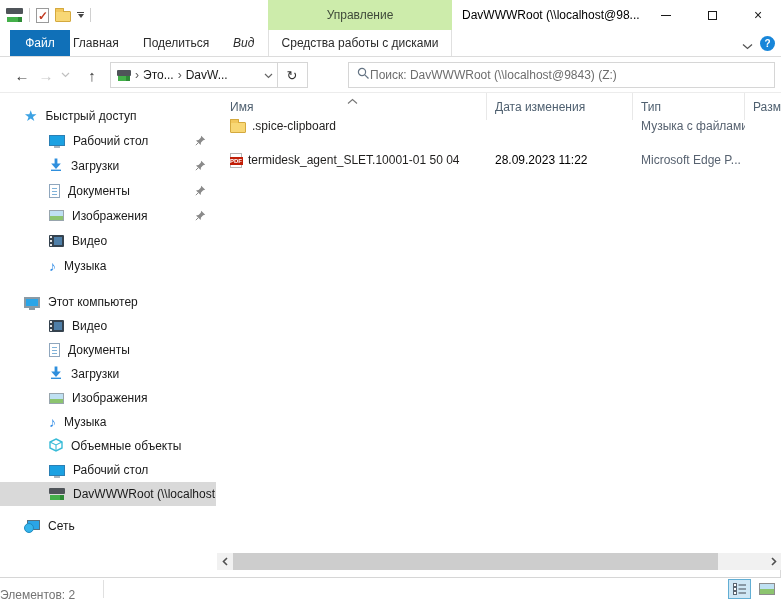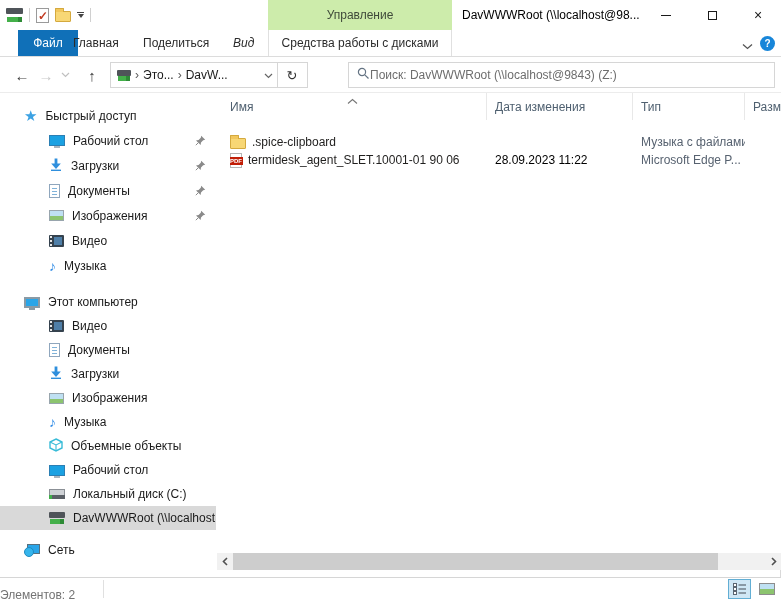--- a/index.html
+++ b/index.html
@@ -18,21 +18,21 @@
   .win-btn { width:46px; height:30px; display:flex; align-items:center; justify-content:center; }
   .min-glyph { width:10px; height:1px; background:#1a1a1a; }
   .max-glyph { width:9px; height:9px; border:1px solid #1a1a1a; }
   .close-glyph { font-size:14px; line-height:1; color:#1a1a1a; }
   .contextual-header {
     position:absolute; left:268px; top:0; width:184px; height:30px; background:#cdecab;
     display:flex; align-items:center; justify-content:center; color:#3f4a3a;
   }
   
   #tabstrip { position:absolute; left:0; top:30px; width:781px; height:27px; background:#fff; border-bottom:1px solid #dcdcdc; }
-  .tab-file { position:absolute; left:18px; top:0; width:60px; height:26px; background:#1070b8; color:#fff; display:flex; align-items:center; justify-content:center;text-align:center; }
+  .tab-file { position:absolute; left:10px; top:0; width:60px; height:26px; background:#1070b8; color:#fff; display:flex; align-items:center; justify-content:center;text-align:center; }
   .tab-label { position:absolute; top:0; height:26px; display:flex; align-items:center; color:#2b2b2b; white-space:nowrap; }
   .tab-home { left:73px; } .tab-share { left:143px; } .tab-view { left:233px;font-style:italic; }
   .tab-contextual { position:absolute; left:268px; top:0; width:184px; height:26px; display:flex; align-items:center; justify-content:center; border-left:1px solid #e0e0e0; border-right:1px solid #e0e0e0; color:#2b2b2b; white-space:nowrap; }
   .ribbon-collapse { position:absolute; right:28px; top:9px; }
   .help-btn { position:absolute; right:6px; top:6px; width:15px; height:15px; border-radius:50%; background:#1886d9; color:#fff; font-size:10px; font-weight:bold; display:flex; align-items:center; justify-content:center; }
   
   #toolbar { position:absolute; left:0; top:57px; width:781px; height:36px; background:#fff; border-bottom:1px solid #ececec; }
   .nav-glyph { position:absolute; top:0; height:36px; display:flex; align-items:center; justify-content:center; font-size:15px; }
   .nav-back { left:10px; width:24px; color:#3b3b3b; }
   .nav-fwd { left:36px; width:20px; color:#c9c9c9; }
@@ -277,24 +277,20 @@
       <span class="ic"><svg width="14" height="14" viewBox="0 0 14 14">
             <path d="M7 1 13 4v6L7 13 1 10V4z" fill="none" stroke="#39bcd8" stroke-width="1.4"></path>
             <path d="M1 4l6 3 6-3M7 7v6" fill="none" stroke="#39bcd8" stroke-width="1.1"></path>
           </svg></span>
       <span class="sb-label">Объемные объекты</span>
     </div>
     <div class="sb-row h24 lvl2">
       <span class="ic ic-desktop"></span>
       <span class="sb-label">Рабочий стол</span>
     </div>
-    <div class="sb-row h24 lvl2">
-      <span class="ic ic-disk"></span>
-      <span class="sb-label">Локальный диск (C:)</span>
-    </div>
     <div class="sb-row h24 lvl2 selected">
       <span class="ic ic-netdrive"></span>
       <span class="sb-label">DavWWWRoot (\\localhost@9</span>
     </div>
     <div class="sb-gap8"></div>
     <div class="sb-row h24 lvl1">
       <span class="ic ic-network"></span>
       <span class="sb-label">Сеть</span>
     </div>
   </div>
@@ -303,35 +299,35 @@
     <div class="sort-chevron">
       <svg width="11" height="7" viewBox="0 0 11 7">
           <polyline points="1,5.5 5.5,1.5 10,5.5" fill="none" stroke="#777" stroke-width="1.1"></polyline>
         </svg>
     </div>
     <div class="col-hdr col-name hdr-sep">Имя</div>
     <div class="col-hdr col-type hdr-sep">Тип</div>
     <div class="col-hdr col-date hdr-sep">Дата изменения</div>
     <div class="col-hdr col-size">Размер</div>
 
-    <div class="file-row" style="top:38px;">
+    <div class="file-row" style="top:22px;">
       <div class="cell cell-name">
         <span class="ic ic-folder"></span>
         <span>.spice-clipboard</span>
       </div>
       <div class="cell cell-date"></div>
       <div class="cell cell-type">Музыка с файлами</div>
     </div>
 
     <div class="file-row" style="top:56px;">
       <div class="cell cell-name">
         <span class="ic ic-pdf">
             <span class="pdf-badge">PDF</span>
           </span>
-        <span>termidesk_agent_SLET.10001-01 90 06</span>
+        <span>termidesk_agent_SLET.10001-01 50 04</span>
       </div>
       <div class="cell cell-date">28.09.2023 11:22</div>
       <div class="cell cell-type">Microsoft Edge P...</div>
     </div>
   </div>
 
   <div id="hscroll">
     <div class="hs-arrow hs-left">
       <svg width="6" height="9" viewBox="0 0 6 9">
           <polyline points="5,1 1.5,4.5 5,8" fill="none" stroke="#505050" stroke-width="1.6"></polyline>

